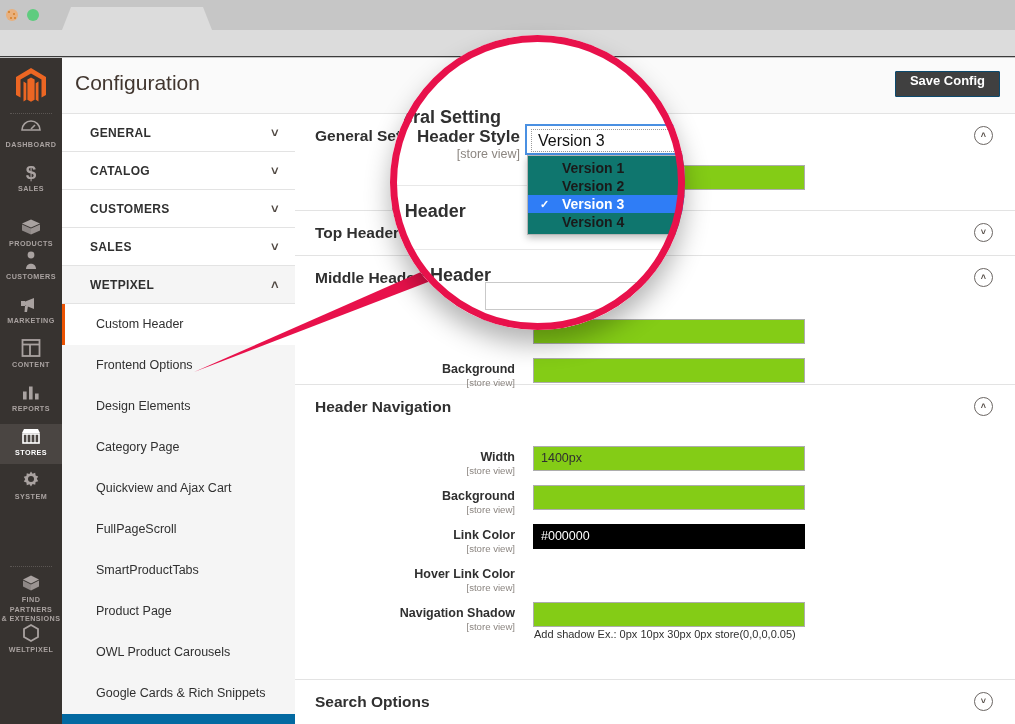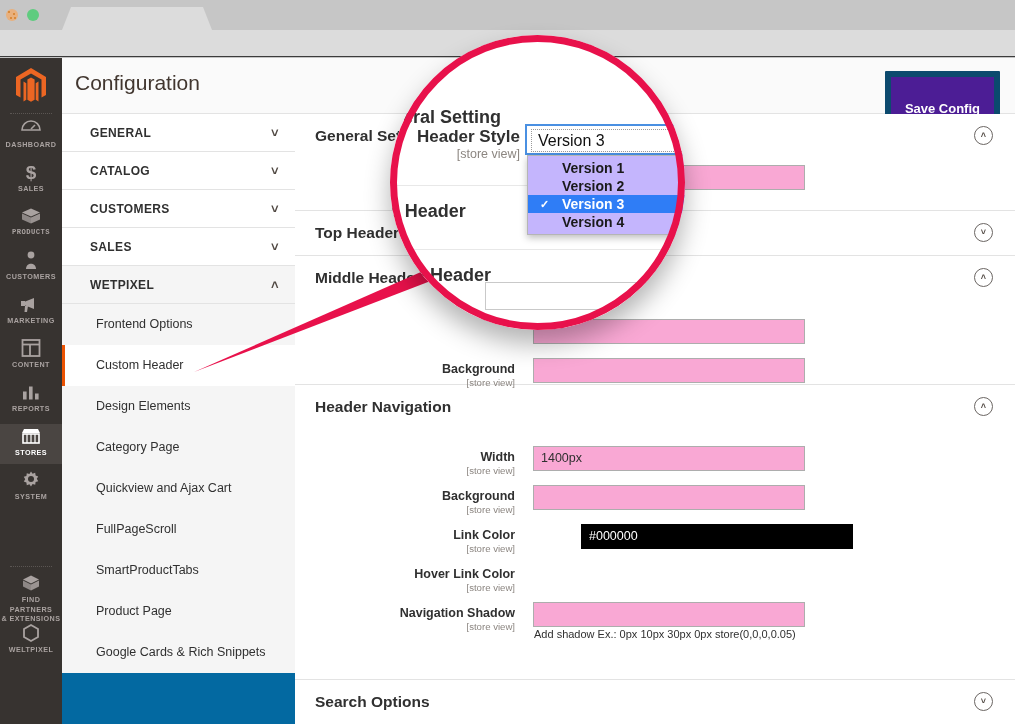--- a/index.html
+++ b/index.html
@@ -57,22 +57,22 @@
 
   
   #page-head {
     position: absolute; left: 62px; top: 0; width: 953px; height: 56px;
     background: #fafafa; border-bottom: 1px solid #e3e3e3;
   }
   #page-title {
     position: absolute; left: 13px; top: 13px; font-size: 21px; color: #41362f; font-weight: normal;
   }
   #save-config-button {
-    position: absolute; right: 15px; top: 13px; padding: 24px 14px 8px;
-    background: #4c1d95; border: 6px solid #0c4a6e; color: #ffffff;
+    position: absolute; right: 15px; top: 13px; padding: 1px 14px 8px;
+    background: #404040; border: 1px solid #0c4a6e; color: #ffffff;
     font-size: 13px; font-weight: bold; cursor: pointer; border-radius: 1px;
   }
 
   
   #config-nav {
     position: absolute; left: 62px; top: 56px; width: 233px; height: 610px;
     background: #0369a1; overflow: hidden;
   }
   .cfg-tab {
     position: relative; height: 38px; line-height: 38px; padding: 0 14px 0 28px;
@@ -117,25 +117,25 @@
   .flabel {
     position: absolute; left: 0; width: 220px; text-align: right;
     font-size: 12.5px; font-weight: bold; color: #303030; top: 7px;
   }
   .fscope {
     position: absolute; left: 0; width: 220px; text-align: right;
     font-size: 9.6px; color: #8c8681; top: 22px;
   }
   .finput {
     position: absolute; left: 238px; top: 3px; width: 272px; height: 25px;
-    border: 1px solid #adadad; background: #f9a8d4;
+    border: 1px solid #adadad; background: #84cc16;
     font-size: 12.5px; color: #303030; padding: 0 7px; line-height: 23px;
     font-family: "Liberation Sans", sans-serif;
   }
-  .finput.black { background: #000000; color: #ffffff; border-color: #000000; margin-left: 48px; }
+  .finput.black { background: #000000; color: #ffffff; border-color: #000000; }
   .finput.grey  { background: #cccccc; color: #303030; border-color: #cccccc; }
   .fhint {
     position: absolute; left: 239px; top: 29px; font-size: 11px; color: #303030;
   }
 
   
   #magnifier {
     position: absolute; left: 390px; top: 35px; width: 295px; height: 295px;
     border-radius: 50%; overflow: visible; pointer-events: none;
   }
@@ -165,21 +165,21 @@
   .mz-combo {
     position: absolute; left: 135px; top: 89px; width: 255px; height: 31px;
     border: 2px solid #4a90e2; background: #ffffff;
   }
   .mz-combo-text {
     position: absolute; left: 4px; top: 3px; right: 4px; height: 23px;
     border: 1px dotted #9a9a9a; font-size: 16px; color: #111; line-height: 22px; padding-left: 6px;
   }
   .mz-list {
     position: absolute; left: 137px; top: 120px; width: 285px;
-    background: #c4b5fd; border: 1px solid #b5b5b5; padding: 3px 0;
+    background: #0f766e; border: 1px solid #b5b5b5; padding: 3px 0;
     box-shadow: 0 3px 7px rgba(0,0,0,.25);
   }
   .mz-opt {
     position: relative; height: 18px; line-height: 18px; padding-left: 34px;
     font-size: 14px; font-weight: bold; color: #1a1a1a;
   }
   .mz-opt.selected { background: #2f7df6; color: #ffffff; }
   .mz-check { position: absolute; left: 12px; top: 0; font-size: 11px; }
   .mz-faint { position: absolute; color: #303030; }
   .mz-line { position: absolute; background: #e8e8e8; height: 1px; }
@@ -214,21 +214,21 @@
       <span class="rail-lbl">DASHBOARD</span>
     </div>
 
     <div class="rail-item" style="top:104px;height:38px;">
       <svg class="rail-ico" width="14" height="20" viewBox="0 0 14 20">
         <text x="7" y="17" font-size="19" font-weight="bold" fill="#a9a2a0" text-anchor="middle" font-family="Liberation Sans">$</text>
       </svg>
       <span class="rail-lbl">SALES</span>
     </div>
 
-    <div class="rail-item" style="top:148px;height:38px;font-family:Liberation Mono, monospace;">
+    <div class="rail-item" style="top:159px;height:38px;">
       <svg class="rail-ico" width="22" height="19" viewBox="0 0 22 19">
         <path d="M11 2 L20 6 L11 10 L2 6 Z" fill="#a9a2a0"></path>
         <path d="M2 7 L11 11 L11 17 L2 13 Z" fill="#8d8785"></path>
         <path d="M20 7 L11 11 L11 17 L20 13 Z" fill="#9a9391"></path>
       </svg>
       <span class="rail-lbl">PRODUCTS</span>
     </div>
 
     <div class="rail-item" style="top:192px;height:38px;">
       <svg class="rail-ico" width="16" height="20" viewBox="0 0 16 20">
@@ -325,43 +325,46 @@
     <div class="cfg-tab">
       <span>SALES</span>
       <span class="cfg-chev">˅</span>
     </div>
     <div class="cfg-tab open">
       <span>WETPIXEL</span>
       <span class="cfg-chev">˄</span>
     </div>
 
     <div id="cfg-sub">
-      <div class="cfg-sub-item">
-        <span>Frontend Options</span>
-      </div>
       <div class="cfg-sub-item active">
         <span>Custom Header</span>
       </div>
       <div class="cfg-sub-item">
+        <span>Frontend Options</span>
+      </div>
+      <div class="cfg-sub-item">
         <span>Design Elements</span>
       </div>
       <div class="cfg-sub-item">
         <span>Category Page</span>
       </div>
       <div class="cfg-sub-item">
         <span>Quickview and Ajax Cart</span>
       </div>
       <div class="cfg-sub-item">
         <span>FullPageScroll</span>
       </div>
       <div class="cfg-sub-item">
         <span>SmartProductTabs</span>
       </div>
       <div class="cfg-sub-item">
         <span>Product Page</span>
+      </div>
+      <div class="cfg-sub-item">
+        <span>OWL Product Carousels</span>
       </div>
       <div class="cfg-sub-item">
         <span>Google Cards &amp; Rich Snippets</span>
       </div>
     </div>
   </div>
 
   <div id="config-main">
 
     <div class="sect">

